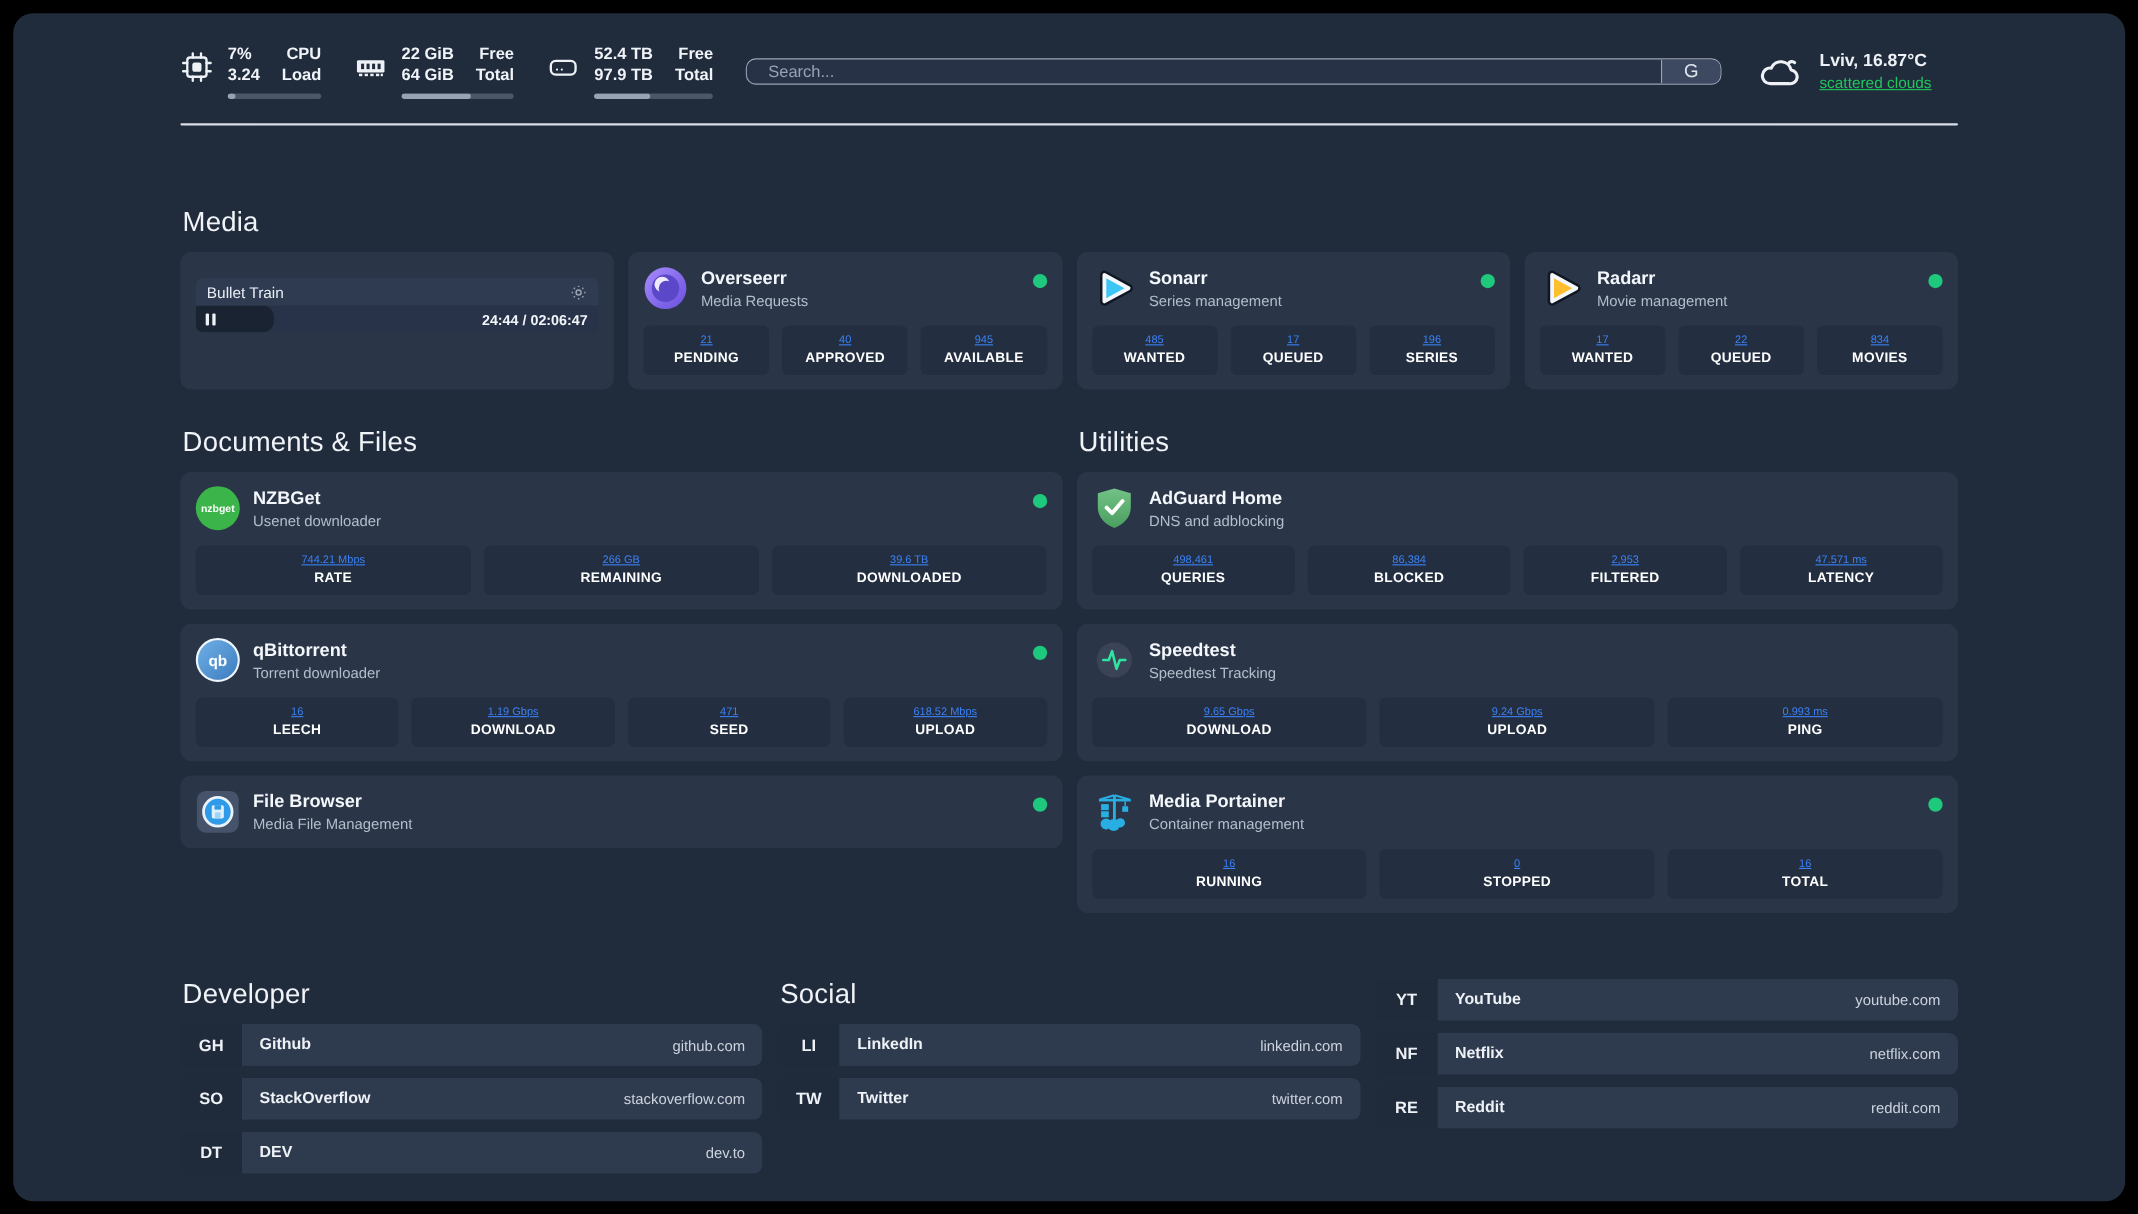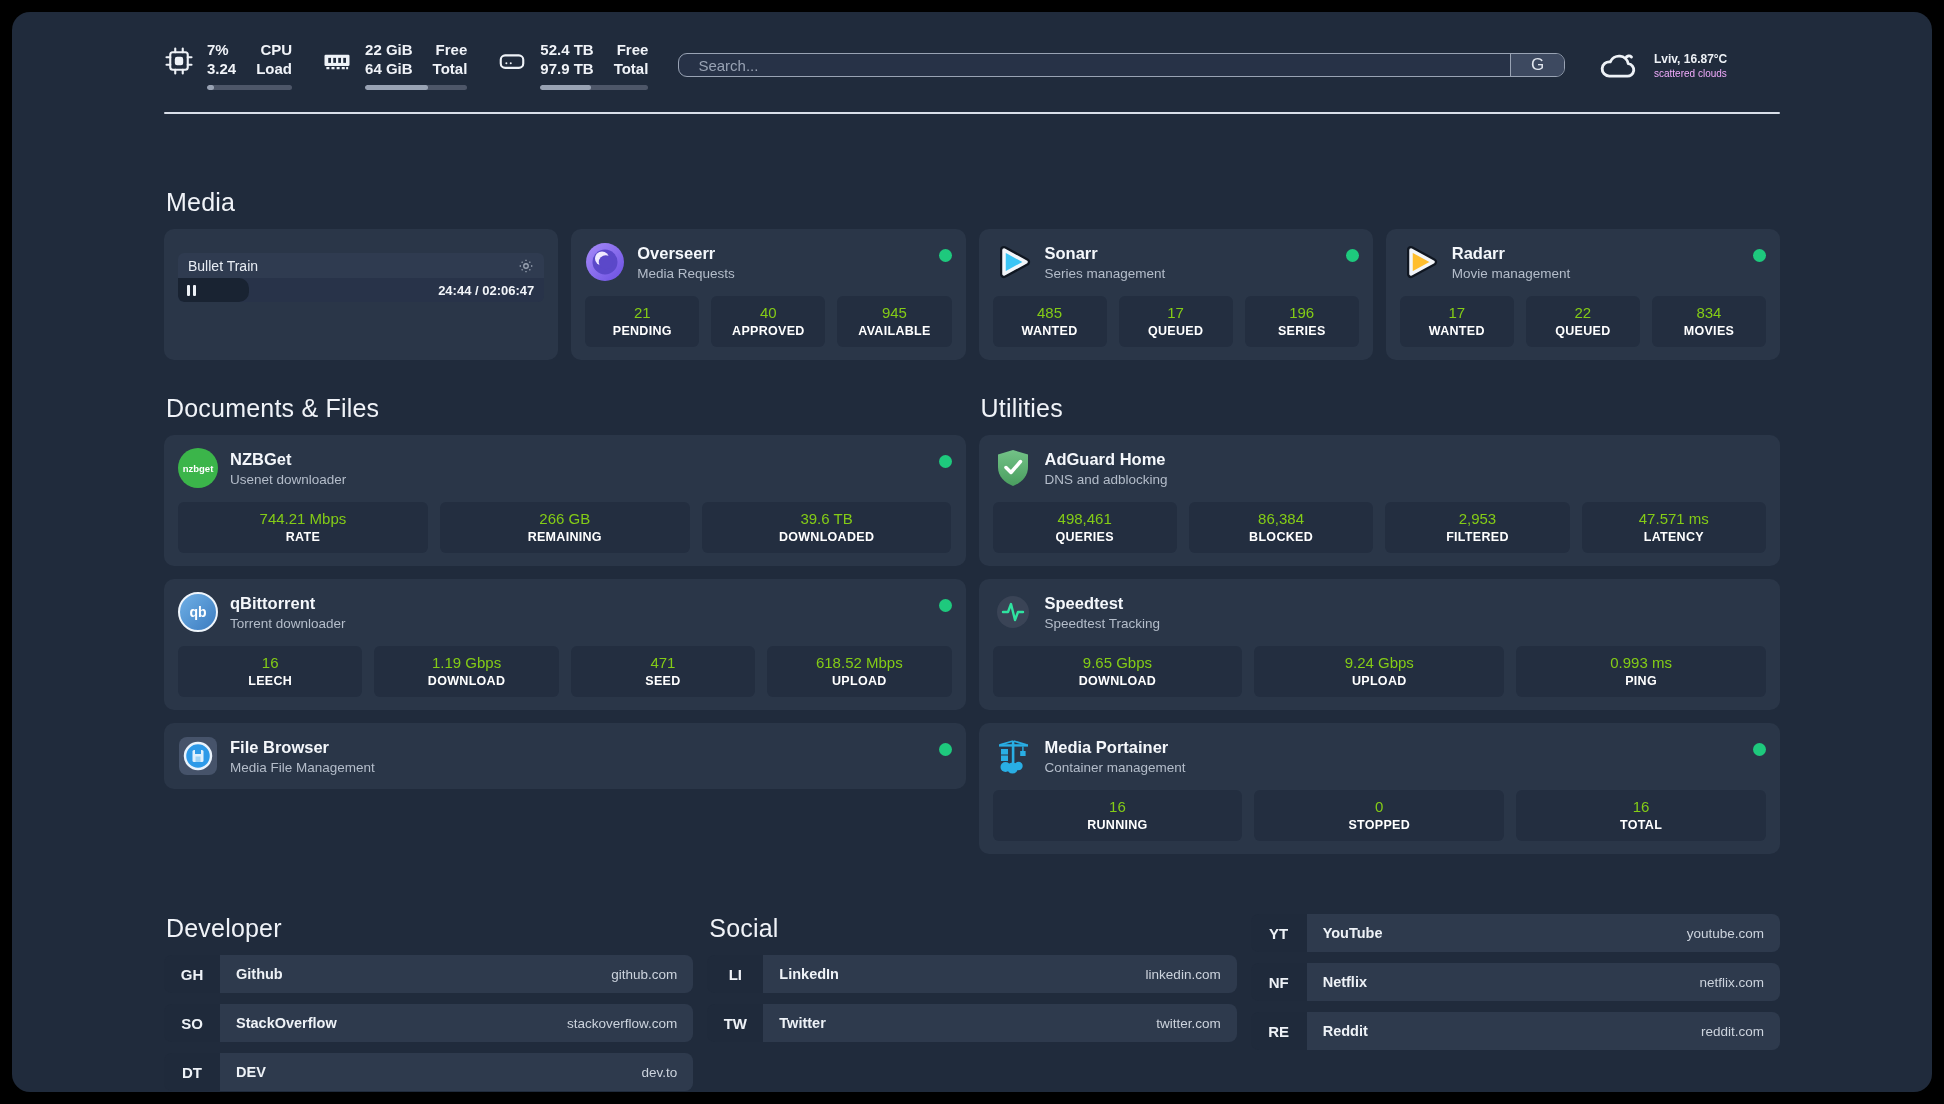--- a/index.html
+++ b/index.html
@@ -33,22 +33,22 @@
   .sysbar-fill { height:100%; background:#98a2b3; border-radius:3px; }
 
   .searchbox { flex:1; display:flex; align-items:stretch; height:24px; border:1px solid #99a3b4; border-radius:9px; background:#273247; overflow:hidden; }
   .searchbox input { flex:1; background:transparent; border:none; outline:none; color:#e8edf4; font-size:15px; padding:0 19px; font-family:"Liberation Sans",sans-serif; }
   .searchbox input::placeholder { color:#98a2b3; }
   .gbtn { width:54px; background:#3d4960; border-left:1px solid #99a3b4; color:#e1e6ee; font-size:17px; font-weight:500; display:flex; align-items:center; justify-content:center; cursor:pointer; }
 
   .weather { display:flex; align-items:center; gap:13px; min-width:185px; }
   .weather-icon { width:46px; height:38px; color:#eef2f7; }
   .weather-icon svg { width:100%; height:100%; }
-  .weather-line1 { font-size:12px; font-weight:600; }
-  .weather-line2 { font-size:10px; color:#f0abfc; margin-top:2px; }
+  .weather-line1 { font-size:16px; font-weight:600; }
+  .weather-line2 { font-size:14px; color:#22c55e; margin-top:2px;text-decoration:underline; }
 
   .divider { height:2px; background:#d9dfe9; border-radius:1px; margin-top:18px; }
 
   
   .section-title { font-size:25px; font-weight:500; color:#f0f3f8; margin:0 0 12px 2px; letter-spacing:.2px; }
   .media-section { margin-top:74px; }
   .cards-4 { display:grid; grid-template-columns:repeat(4,1fr); gap:13px; }
 
   .card { background:#2a3648; border-radius:10px; padding:13px 14px; cursor:pointer; }
   .card-head { display:flex; align-items:center; gap:12px; }
@@ -56,21 +56,21 @@
   .app-icon svg { width:40px; height:40px; }
   .card-titles { display:flex; flex-direction:column; }
   .card-name { font-size:16.5px; font-weight:700; color:#f4f7fb; }
   .card-sub { font-size:13.5px; color:#b4bdca; margin-top:3px; }
   .dot { width:13px; height:13px; border-radius:50%; background:#1ec97d; margin-left:auto; align-self:flex-start; margin-top:7px; }
 
   .stats { display:grid; gap:12px; margin-top:14px; }
   .stats-3 { grid-template-columns:repeat(3,1fr); }
   .stats-4 { grid-template-columns:repeat(4,1fr); }
   .stat { background:#232e40; border-radius:6px; text-align:center; padding:8px 4px 9px; }
-  .stat-value { font-size:15px; color:#84cc16; }
+  .stat-value { font-size:10px; color:#3b82f6;text-decoration:underline; }
   .stat-label { font-size:12.5px; font-weight:700; color:#fff; margin-top:3px; letter-spacing:.3px; }
 
   .circle-badge { width:40px; height:40px; border-radius:50%; display:flex; align-items:center; justify-content:center; color:#fff; font-weight:700; }
   .nzb-badge { background:#3bb54a; font-size:9.5px; }
   .qb-badge { background:linear-gradient(135deg,#6fb0e6,#3c7cc0); border:2px solid #eef5fc; font-size:14px; }
 
   
   .player { margin-top:11px; }
   .player-row1 { display:flex; align-items:center; justify-content:space-between; background:#2f3b50; border-radius:6px 6px 0 0; padding:5px 10px 4px; font-size:14px; color:#e8edf4; }
   .gear { width:16px; height:16px; color:#99a3b2; cursor:pointer; }

